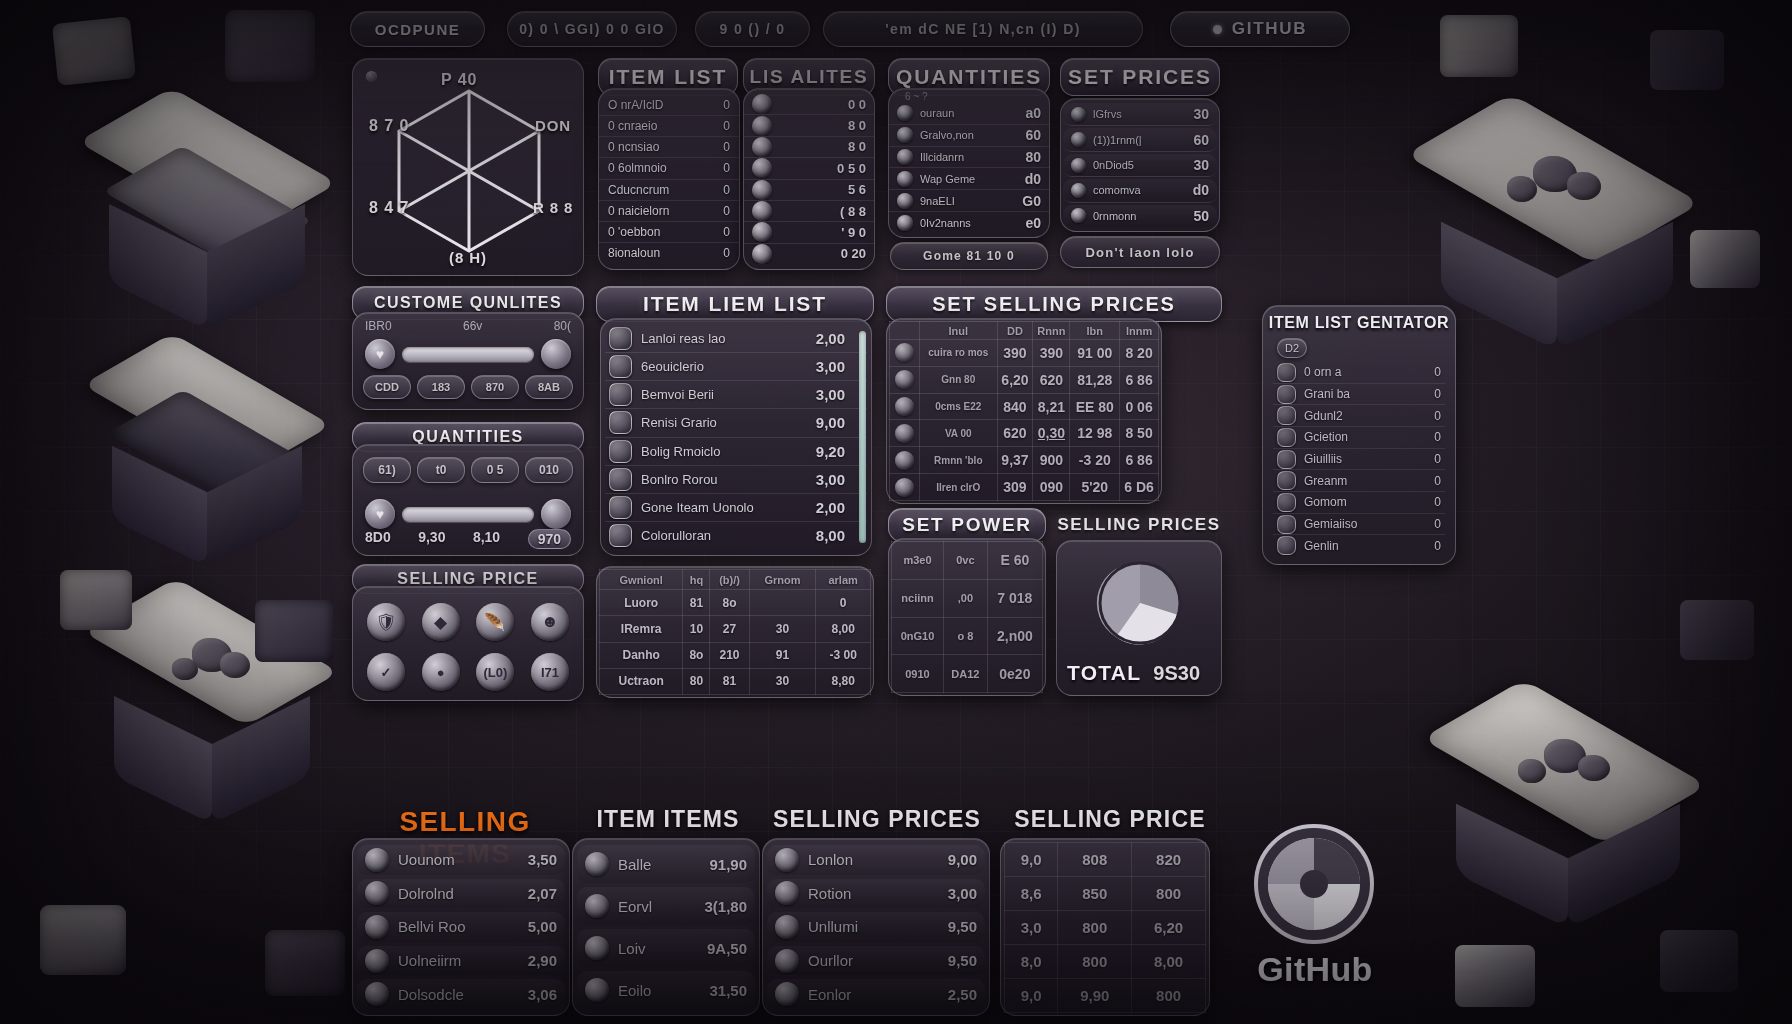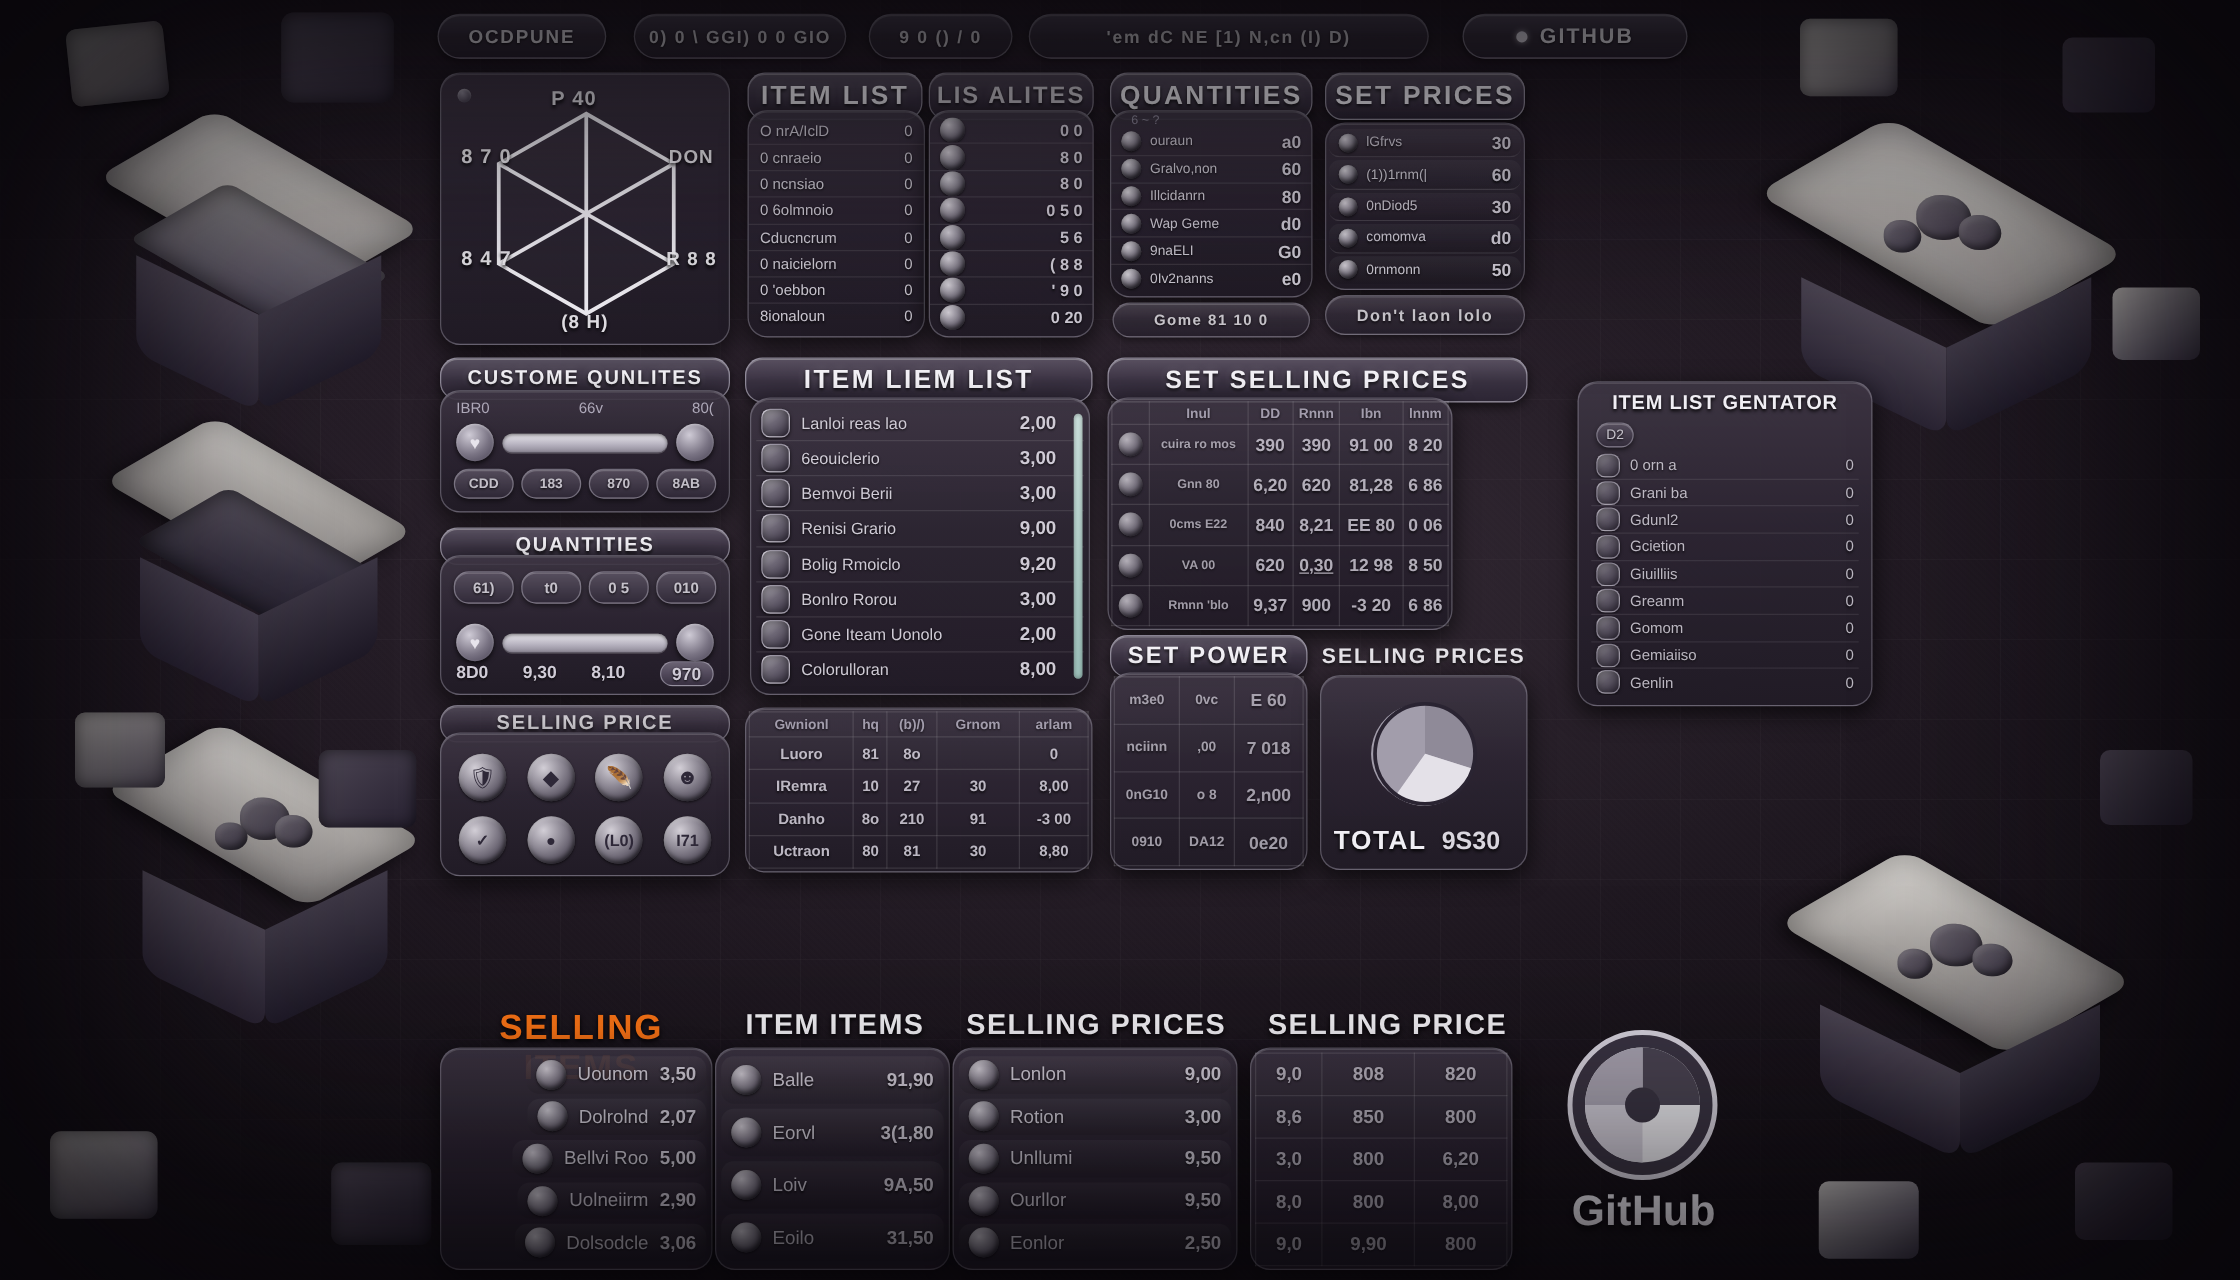--- a/index.html
+++ b/index.html
@@ -563,20 +563,30 @@
         <tr>
           <td style="width: 30px;">
             <div class="coin" style="width: 19px; height: 19px; margin: 0px auto;"></div>
           </td>
           <td class="blur2" style="font-size: 10px;">Rmnn 'blo</td>
           <td class="blur" style="font-size: 14px;">9,37</td>
           <td class="blur" style="font-size: 14px;">900</td>
           <td class="blur" style="font-size: 14px;">-3 20</td>
           <td class="blur" style="font-size: 14px;">6 86</td>
         </tr>
+        <tr>
+          <td style="width: 30px;">
+            <div class="coin" style="width: 19px; height: 19px; margin: 0px auto;"></div>
+          </td>
+          <td class="blur2" style="font-size: 10px;">Ilren clrO</td>
+          <td class="blur" style="font-size: 14px;">309</td>
+          <td class="blur" style="font-size: 14px;">090</td>
+          <td class="blur" style="font-size: 14px;">5'20</td>
+          <td class="blur" style="font-size: 14px;">6 D6</td>
+        </tr>
       </tbody>
   </table>
 </div>
 
 <div class="hdr" style="left:888px;top:508px;width:158px;height:34px;font-size:19px;">SET POWER</div>
 <div class="panel" style="left:888px;top:538px;width:158px;height:158px;padding:2px;">
   <table class="grid blur2" style="font-size:12px;">
     <tbody id="spBody">
         <tr>
           <td class="blur2" style="height: 30px; font-size: 11px;">m3e0</td>
@@ -610,21 +620,21 @@
     <path d="M50 50 L88 62 A40 40 0 0 1 26 84 Z" fill="#e4e1e8"></path>
     <path d="M50 50 L26 84 A40 40 0 0 1 50 10 Z" fill="#a29dab"></path>
     <circle cx="50" cy="50" r="40" fill="none" stroke="#2a2432" stroke-width="3"></circle>
   </svg>
   <div style="position:absolute;left:10px;bottom:10px;display:flex;align-items:baseline;gap:12px;">
     <span style="font-size:21px;font-weight:700;color:#f0eef4;text-shadow:0 2px 3px #000;letter-spacing:.06em;">TOTAL</span>
     <span class="blur" style="font-size:20px;font-weight:700;color:#e7e4ec;text-shadow:0 2px 3px #000;">9S30</span>
   </div>
 </div>
 
-<div class="panel" style="left:1262px;top:305px;width:236px;height:260px;">
+<div class="panel" style="left:1262px;top:305px;width:194px;height:260px;">
   <div style="position:absolute;left:0;right:0;top:8px;text-align:center;font-size:16px;font-weight:700;color:#f0eef4;text-shadow:0 2px 3px #000;letter-spacing:.04em;">ITEM LIST GENTATOR</div>
   <div class="minibtn blur2" style="position:absolute;left:14px;top:32px;width:30px;height:20px;font-size:11px;">D2</div>
   <div id="ilgRows" style="position:absolute;left:10px;right:10px;top:56px;bottom:8px;display:flex;flex-direction:column;">
       <div class="row blur2" style="flex: 1 1 0%; gap: 8px; font-size: 12px; padding: 0px 4px;">
         <span class="thumb" style="width: 19px; height: 19px;"></span>
         <span style="flex: 1 1 0%;">0 orn a</span>
         <span>0</span>
       </div>
       <div class="row blur2" style="flex: 1 1 0%; gap: 8px; font-size: 12px; padding: 0px 4px;">
         <span class="thumb" style="width: 19px; height: 19px;"></span>
@@ -664,21 +674,21 @@
       <div class="row blur2" style="flex: 1 1 0%; gap: 8px; font-size: 12px; padding: 0px 4px;">
         <span class="thumb" style="width: 19px; height: 19px;"></span>
         <span style="flex: 1 1 0%;">Genlin</span>
         <span>0</span>
       </div>
     </div>
 </div>
 
 <div style="position:absolute;left:360px;top:806px;width:210px;text-align:center;font-size:28px;font-weight:700;color:#f97316;text-shadow:0 2px 4px #000;letter-spacing:.05em;">SELLING ITEMS</div>
 <div class="panel" style="left:352px;top:838px;width:218px;height:178px;padding:4px;">
-  <div id="bs0" style="display:flex;flex-direction:column;height:100%;align-items:flex-end;">
+  <div id="bs0" style="display:flex;flex-direction:column;height:100%;">
       <div class="row" style="flex: 1 1 0%; gap: 9px; padding: 0px 8px; font-size: 15px; background: linear-gradient(rgba(255, 255, 255, 0.05), rgba(0, 0, 0, 0.1)); border-radius: 10px; margin: 2px 0px; border-bottom: none;">
         <span class="coin" style="width: 24px; height: 24px;"></span>
         <span class="blur" style="flex: 1 1 0%;">Uounom</span>
         <span class="blur" style="font-weight: 700;">3,50</span>
       </div>
       <div class="row" style="flex: 1 1 0%; gap: 9px; padding: 0px 8px; font-size: 15px; background: linear-gradient(rgba(255, 255, 255, 0.05), rgba(0, 0, 0, 0.1)); border-radius: 10px; margin: 2px 0px; border-bottom: none;">
         <span class="coin" style="width: 24px; height: 24px;"></span>
         <span class="blur" style="flex: 1 1 0%;">Dolrolnd</span>
         <span class="blur" style="font-weight: 700;">2,07</span>
       </div>

